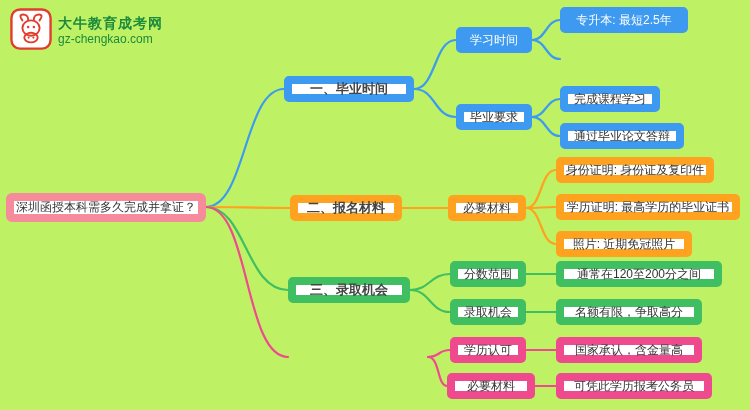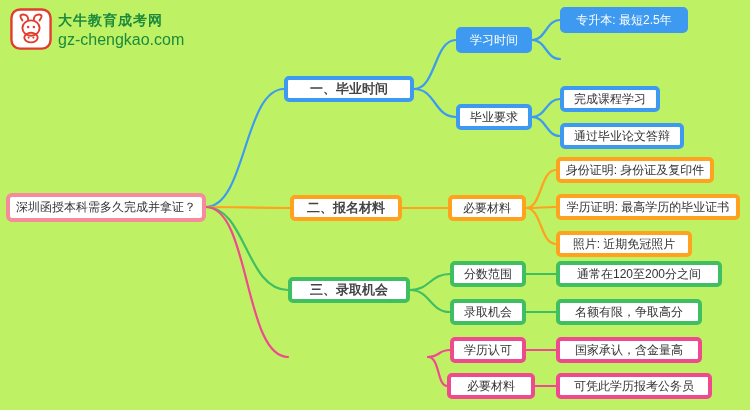--- a/index.html
+++ b/index.html
@@ -9,36 +9,36 @@
   
   #wires{position:absolute;left:0;top:0;width:750px;height:410px;pointer-events:none;}
   #wires path{fill:none;stroke-width:2.2px;stroke-linecap:round;}
   .c1{stroke:var(--branch-time,#3d9af0);}
   .c2{stroke:var(--branch-materials,#ffa21f);}
   .c3{stroke:var(--branch-scores,#3fbe62);}
   .c4{stroke:var(--branch-value,#f04a8f);}
 
   
   .node{position:absolute;box-sizing:border-box;height:26px;display:flex;align-items:center;
-        justify-content:center;background:#fff;border:4px solid #1d4ed8;border-radius:5px;
+        justify-content:center;background:#fff;border:8px solid #1d4ed8;border-radius:5px;
         font-size:12px;color:#333;white-space:nowrap;padding:0 6px;}
   .node.main{font-size:13px;font-weight:bold;color:#444;}
   .n1{border-color:var(--branch-time,#3d9af0);}
   .n1.filled{background:var(--branch-time,#3d9af0);border-color:var(--branch-time,#3d9af0);color:#fff;}
   .n2{border-color:var(--branch-materials,#ffa21f);}
   .n3{border-color:var(--branch-scores,#3fbe62);}
   .n4{border-color:var(--branch-value,#f04a8f);}
   .root{height:29px;border-color:var(--root-border,#f58b9b);border-radius:6px;font-size:12px;
         color:#333;padding:0 4px;}
 
   
   #logo{position:absolute;left:10px;top:8px;display:flex;align-items:center;gap:6px;}
   #logo .txt{display:flex;flex-direction:column;line-height:1.25;}
   #logo .site-name{font-size:14px;font-weight:bold;color:var(--logo-green,#1d8a3c);letter-spacing:1px;}
-  #logo .site-url{font-size:16px;color:var(--logo-green,#1d8a3c);}
+  #logo .site-url{font-size:12px;color:var(--logo-green,#1d8a3c);}
 </style>
 </head>
 <body>
 
 <div id="stage">
 
   <svg id="wires" viewBox="0 0 750 410">
     <path class="c1" d="M206,207 C246,207 244,89 284,89"></path>
     <path class="c2" d="M206,207 C240,207 250,208 290,208"></path>
     <path class="c3" d="M206,207 C246,207 246,290 288,290"></path>

